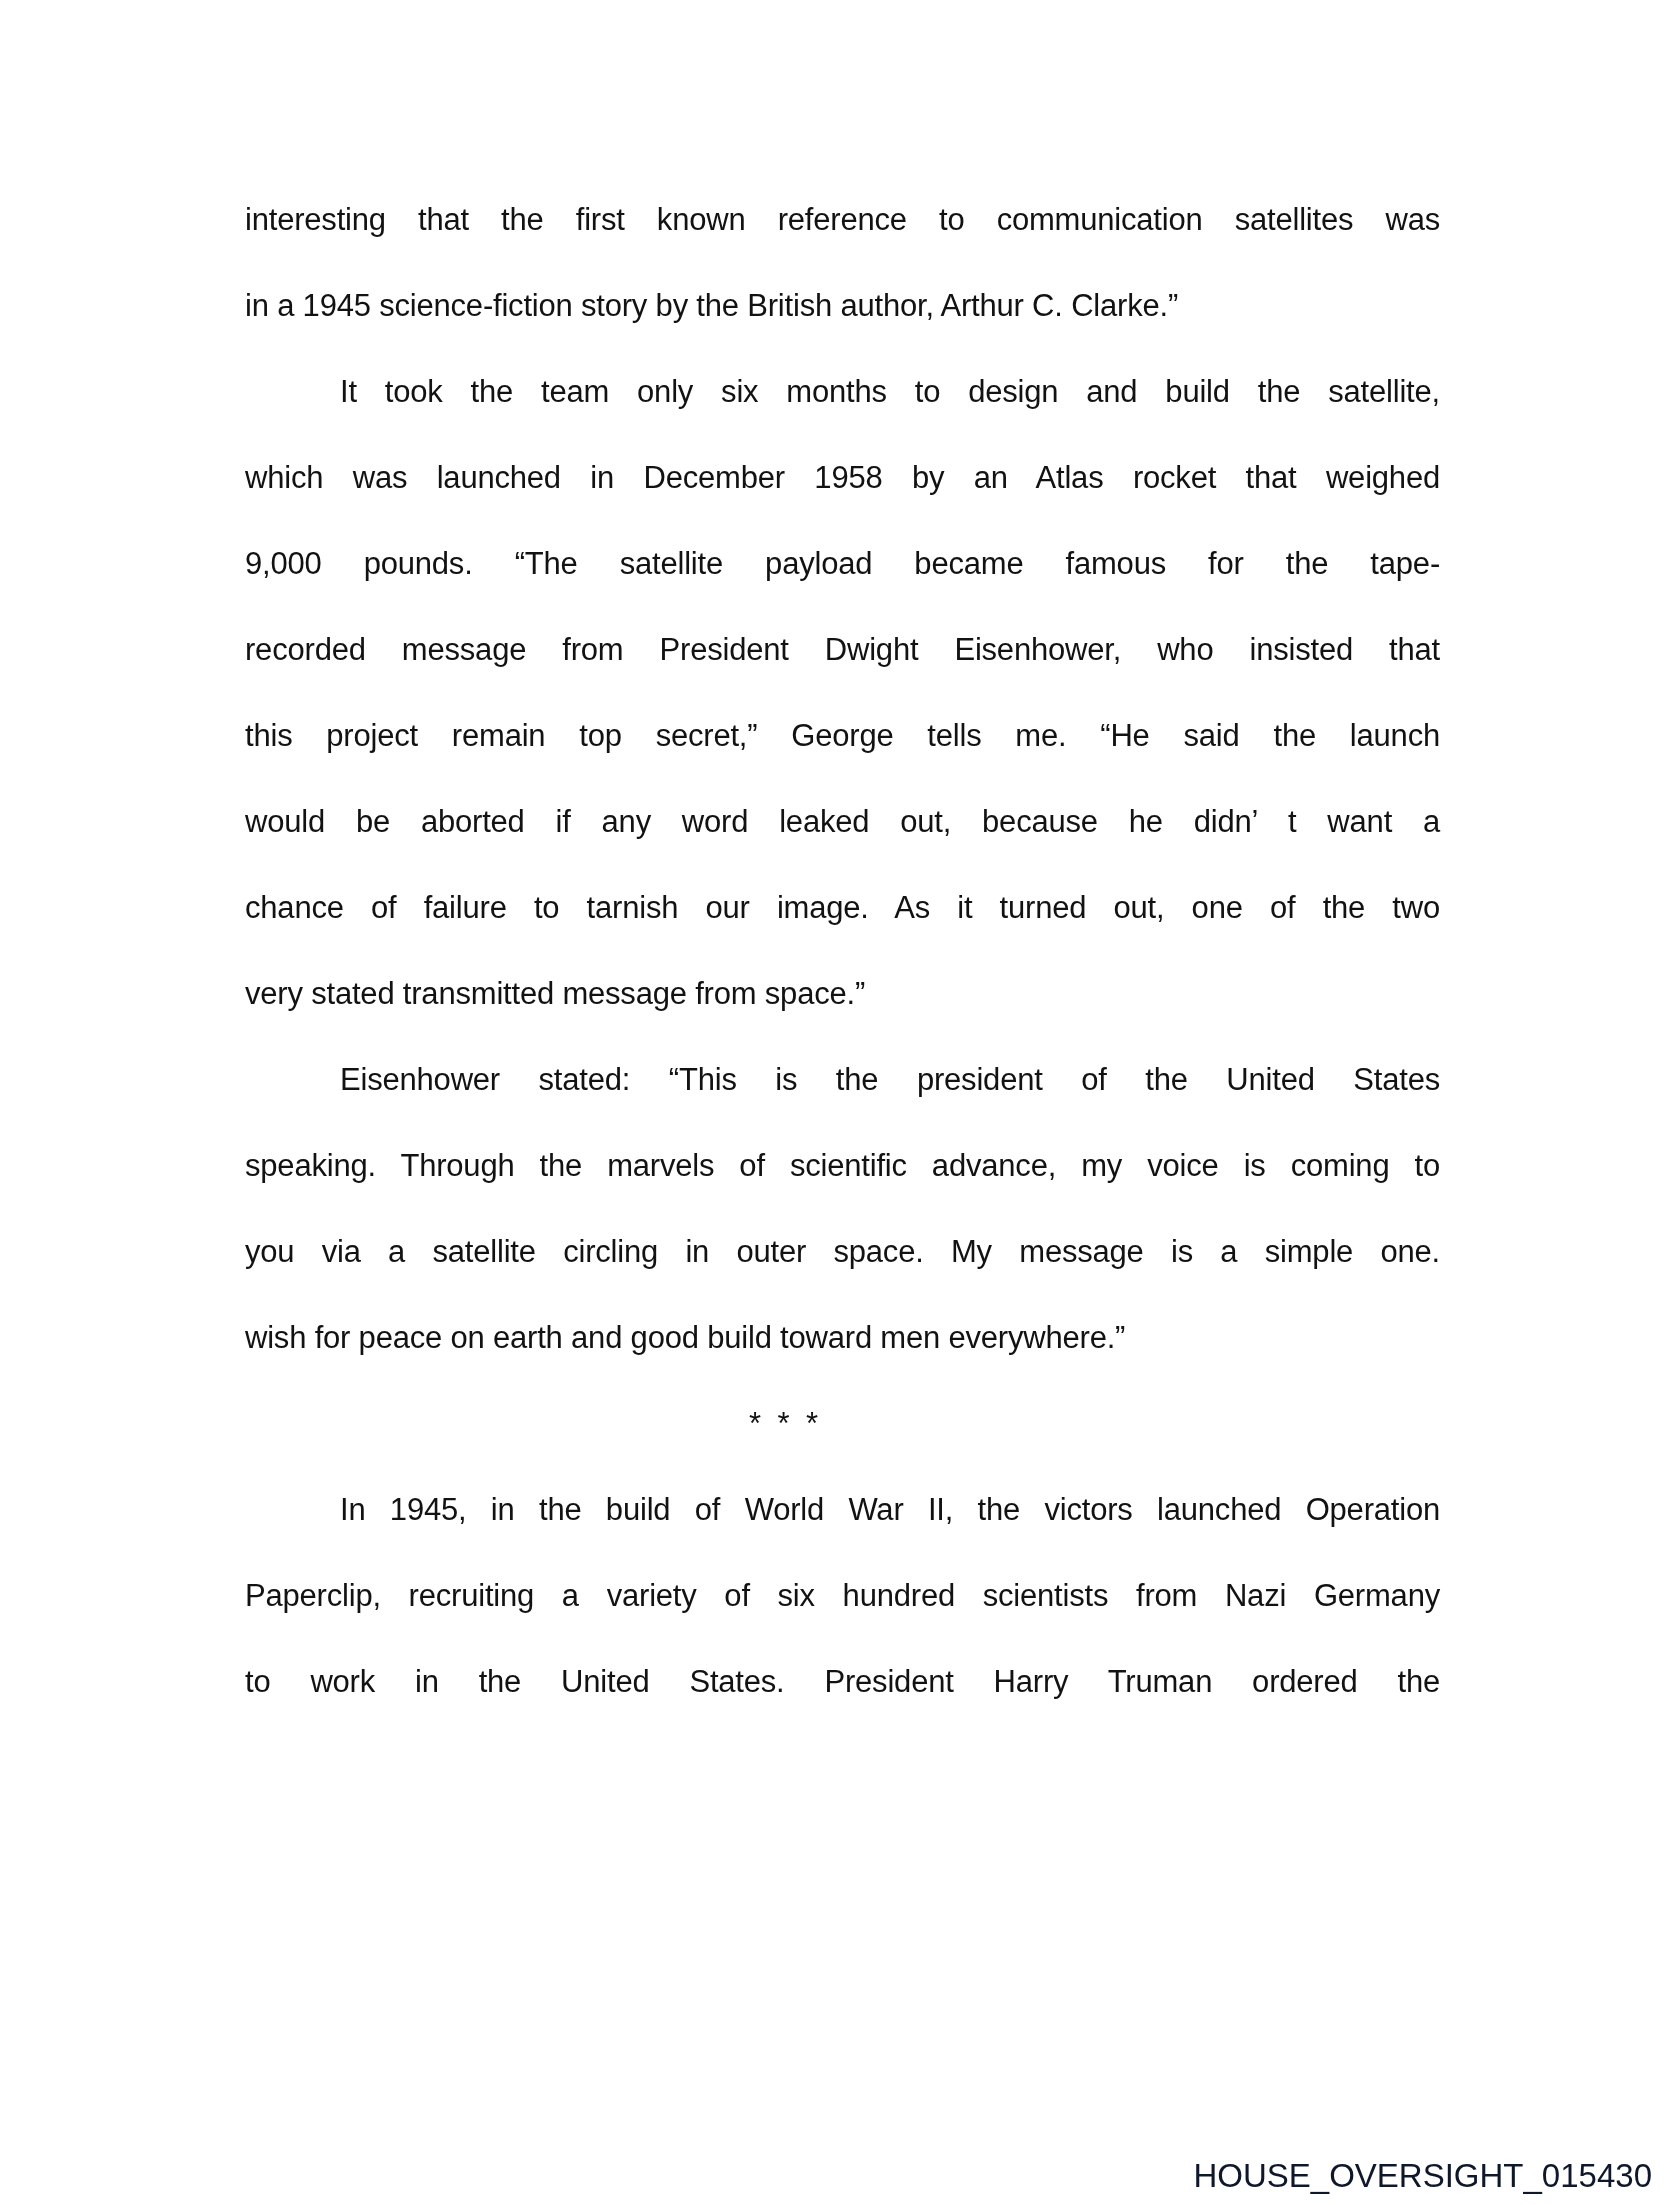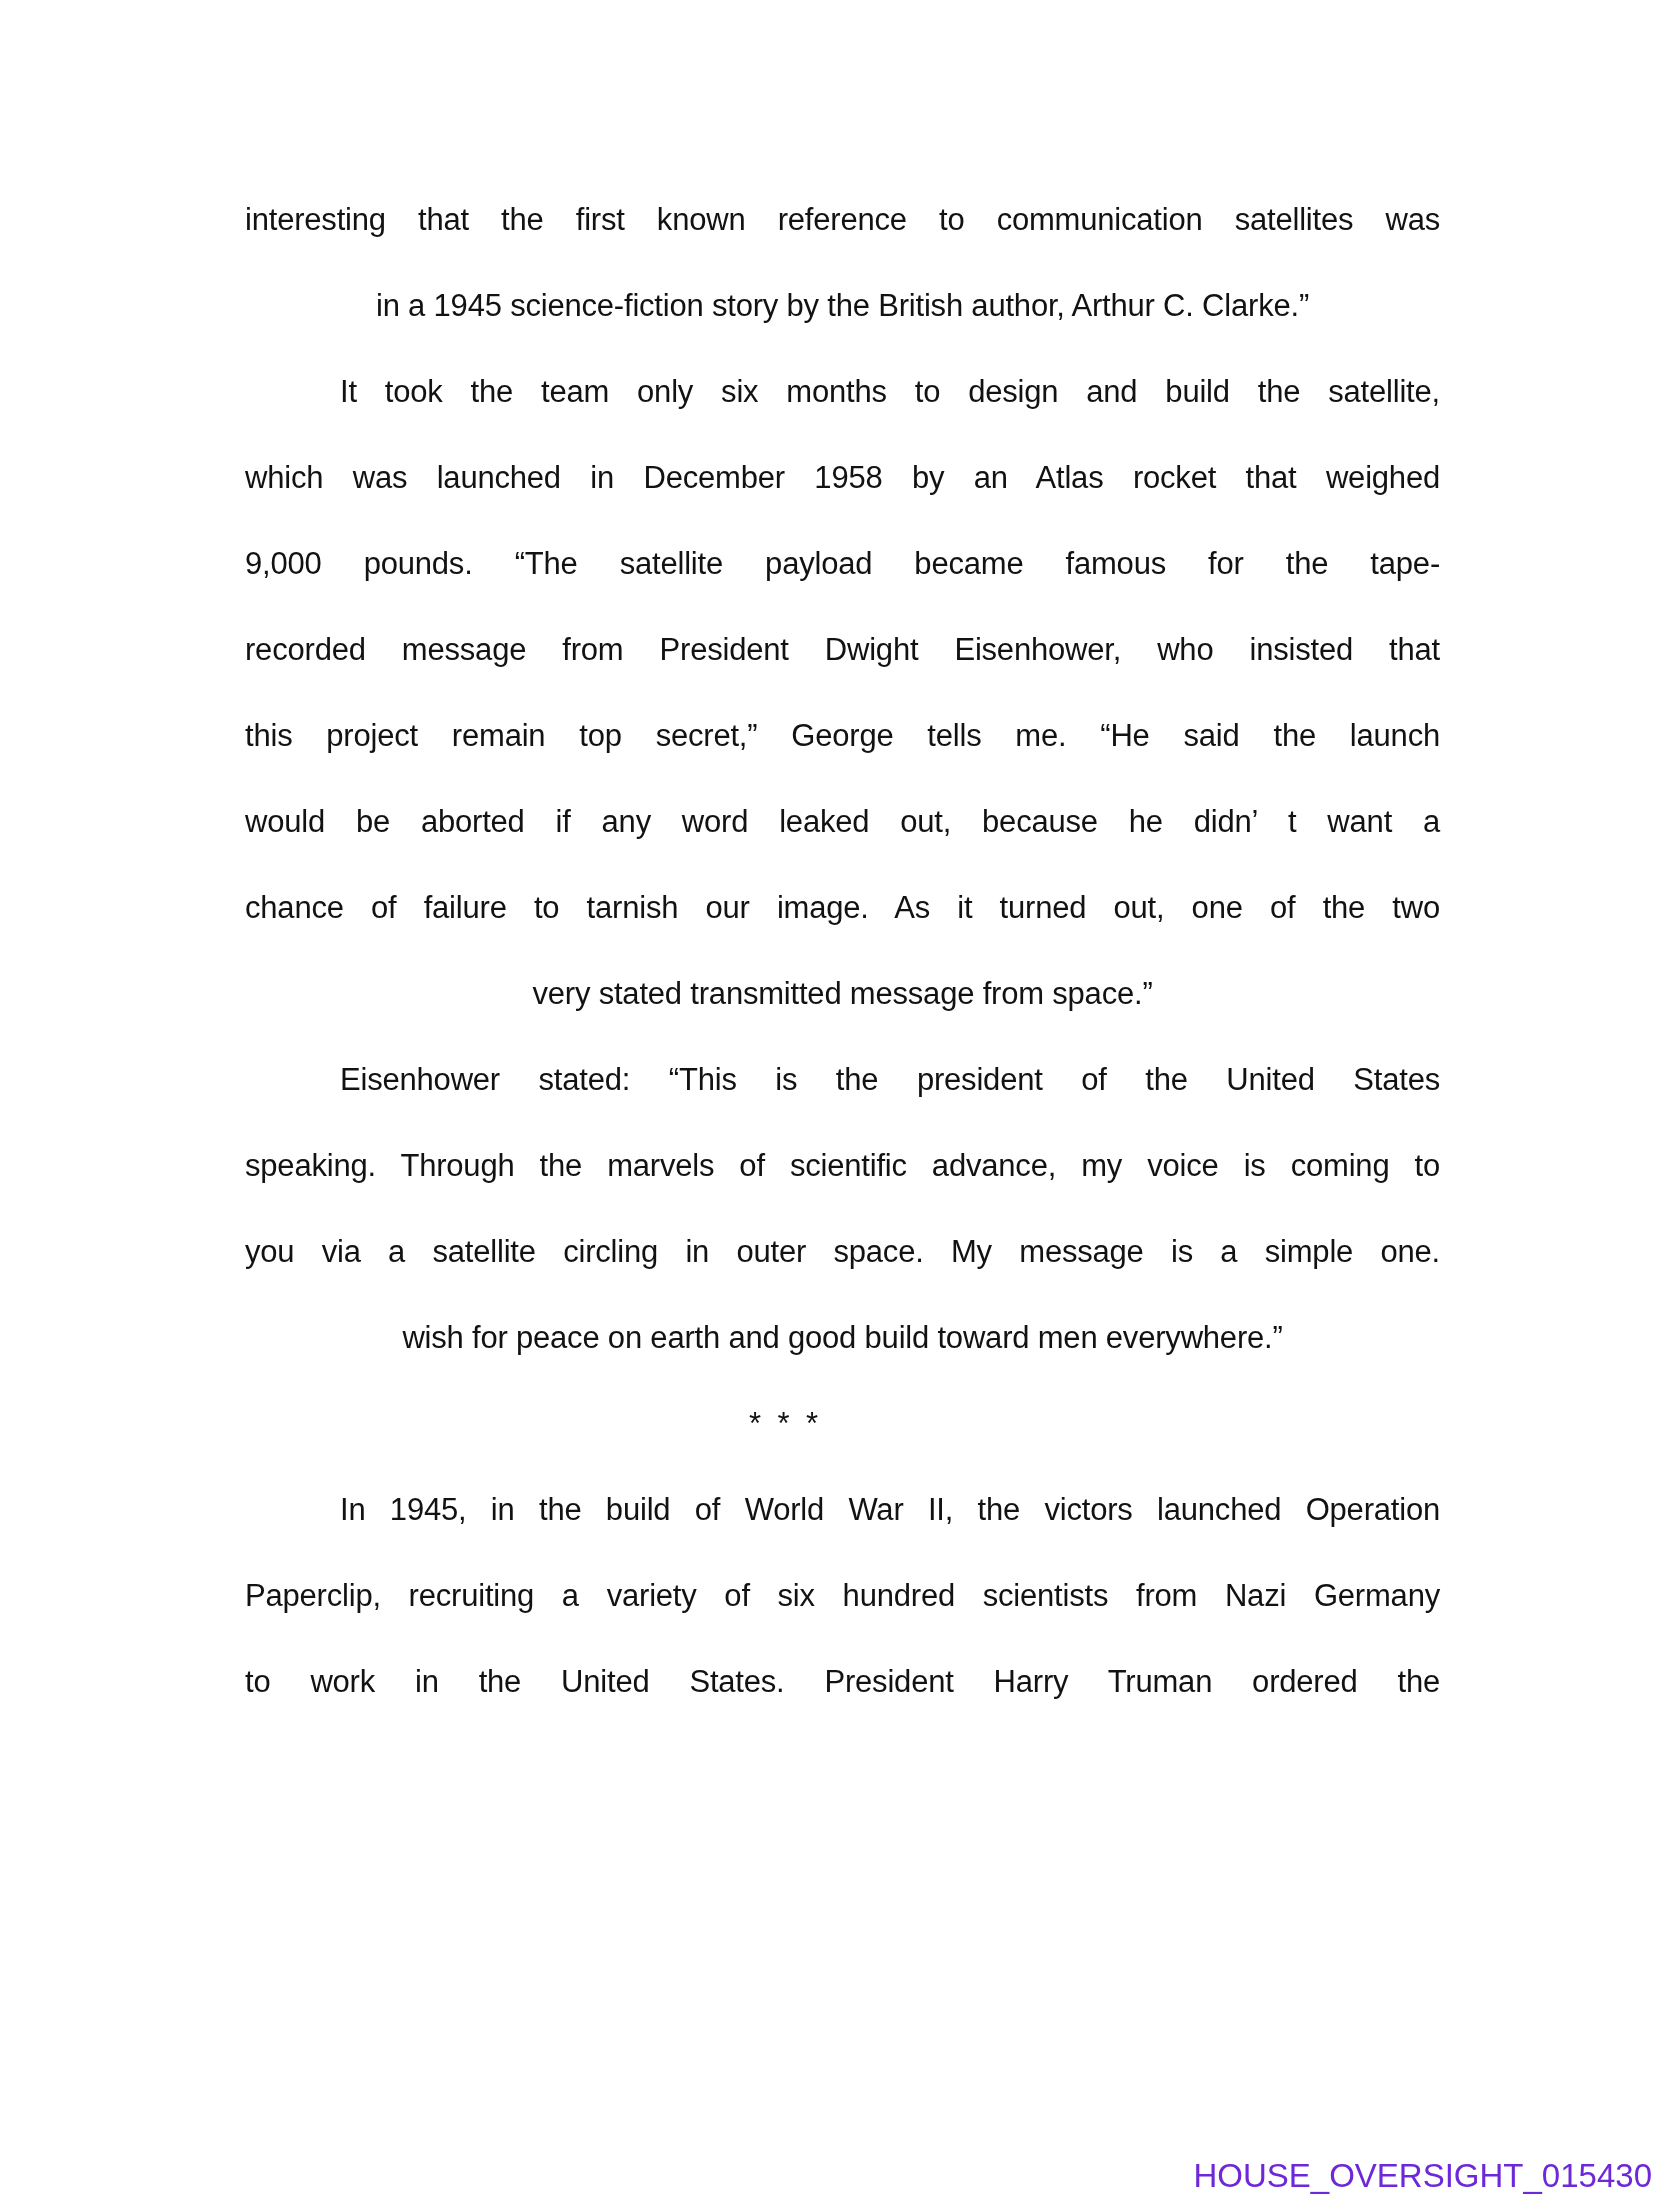--- a/index.html
+++ b/index.html
@@ -34,41 +34,41 @@
   .line.justify,
   .line.justify-indent {
     white-space: normal;
     text-align: justify;
     text-align-last: justify;
     text-justify: inter-word;
   }
   .line.plain,
   .line.plain-indent {
     white-space: nowrap;
-    text-align: center;
+    text-align: left;
   }
   .line.justify-indent,
   .line.plain-indent {
     padding-left: 95px;
   }
   .line.separator {
     white-space: normal;
     text-align: center;
     text-align-last: center;
     margin-right: 114px;
     letter-spacing: 3.9px;
   }
   .bates {
     position: absolute;
     top: 2157px;
     right: 17px;
     font-size: 33px;
     line-height: 38px;
     letter-spacing: 0;
-    color: #6d28d9;
+    color: #0f172a;
     font-family: "Liberation Sans", "DejaVu Sans", sans-serif;
   }
 </style>
 </head>
 <body>
 
 <div class="page">
   <div class="text-block">
       <div class="line justify">interesting that the first known reference to communication satellites was</div>
       <div class="line plain">in a 1945 science-fiction story by the British author, Arthur C. Clarke.”</div>

